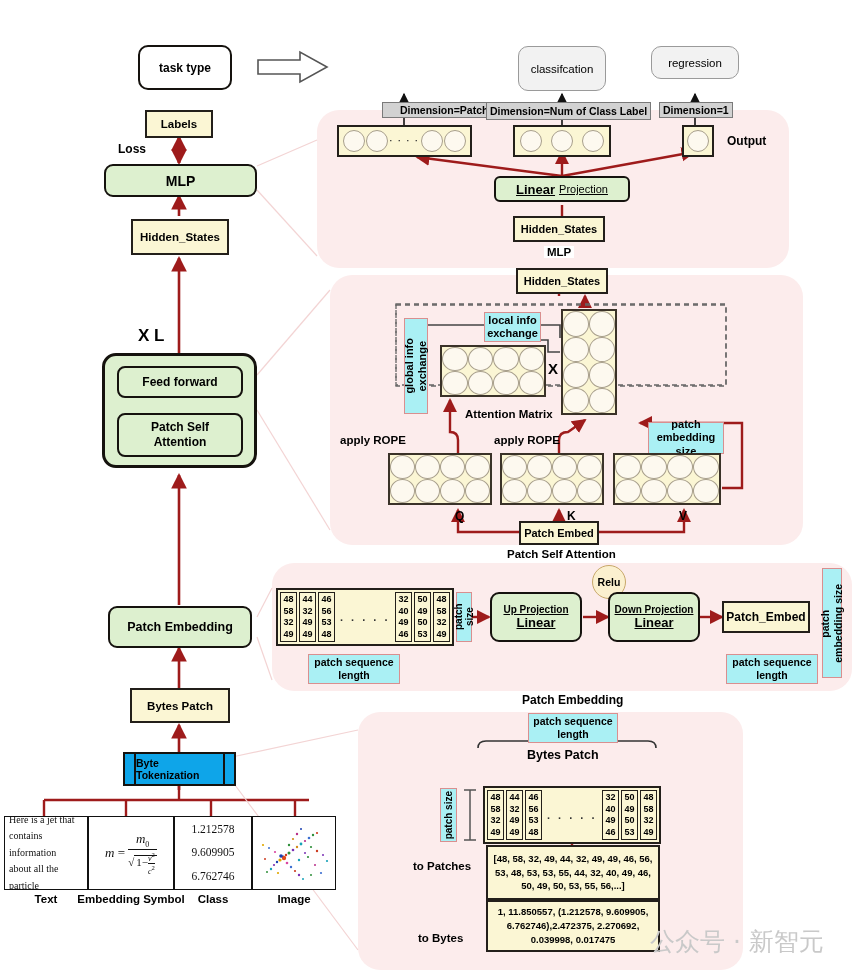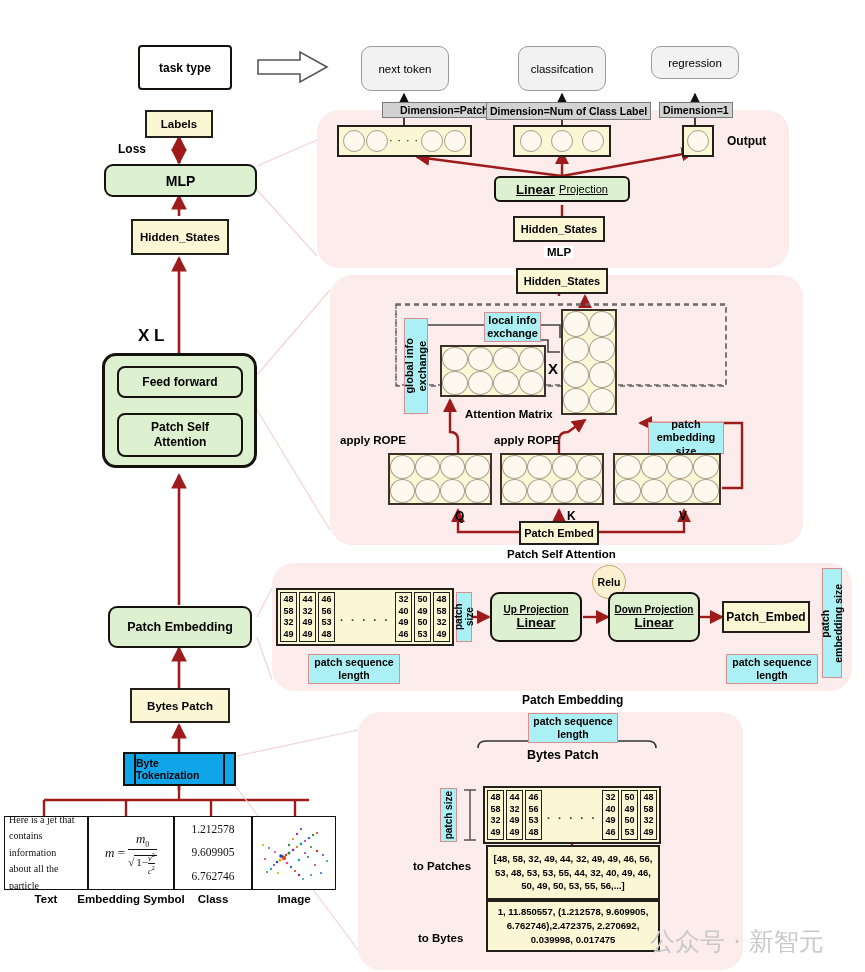--- a/index.html
+++ b/index.html
@@ -6,21 +6,21 @@
   body{font-family:"Liberation Sans",sans-serif;}
   #root{position:relative;width:865px;height:972px;overflow:hidden;background:#fff;}
   .abs{position:absolute;box-sizing:border-box;}
 
   
   .box{display:flex;align-items:center;justify-content:center;text-align:center;
        font-weight:bold;color:#000;box-sizing:border-box;}
   .yellow{background:#fbf6d4;border:2.5px solid #231f1a;}
   .green{background:#ddf0cf;border:2.5px solid #15120e;border-radius:9px;}
   .greenflat{background:#0ea5e9;border:2.5px solid #15120e;}
-  .white-r{background:#ffffff;border:2px solid #15120e;border-radius:4px;}
+  .white-r{background:#ffffff;border:2px solid #15120e;border-radius:10px;}
   .grey-r{background:#f2f2f2;border:1.5px solid #9a9a9a;border-radius:10px;}
   .grey-tag{background:#d2d2d2;border:1px solid #7a7a7a;font-size:10.5px;font-weight:bold;
             display:flex;align-items:center;justify-content:center;color:#000;}
   .cyan{background:#aaf0f4;border:1.5px solid #d98f8f;color:#000;font-weight:bold;
         display:flex;align-items:center;justify-content:center;text-align:center;font-size:11px;}
   .lbl{color:#000;font-weight:bold;white-space:nowrap;}
 
   
   .panel{background:#fcecec;border-radius:22px;}
 
@@ -275,21 +275,20 @@
           <circle cx="58" cy="58" r="1.0" fill="#2f8f3a"></circle>
       </g>
     </svg>
   </div>
 
   <div class="abs lbl" style="left:4px;top:893px;width:84px;text-align:center;font-size:11.5px;">Text</div>
   <div class="abs lbl" style="left:70px;top:893px;width:122px;text-align:center;font-size:11.5px;">Embedding Symbol</div>
   <div class="abs lbl" style="left:174px;top:893px;width:78px;text-align:center;font-size:11.5px;">Class</div>
   <div class="abs lbl" style="left:252px;top:893px;width:84px;text-align:center;font-size:11.5px;">Image</div>
 
-  <div class="abs box grey-r" style="left:361px;top:46px;width:88px;height:45px;font-size:11.5px;font-weight:normal;">next token</div>
   <div class="abs box grey-r" style="left:518px;top:46px;width:88px;height:45px;font-size:11.5px;font-weight:normal;">classifcation</div>
   <div class="abs box grey-r" style="left:651px;top:46px;width:88px;height:33px;font-size:11.5px;font-weight:normal;">regression</div>
 
   <div class="abs grey-tag" style="left:334px;top:102px;height:16px;padding:0 17px;margin-left:48px;">Dimension=Patch Size *257</div>
   <div class="abs grey-tag" style="left:486px;top:102px;height:16px;padding:8px 3px;">Dimension=Num of Class Label</div>
   <div class="abs grey-tag" style="left:659px;top:102px;height:16px;padding:0 3px;">Dimension=1</div>
 
   <div class="abs strip" style="left:337px;top:125px;width:135px;height:32px;padding:3px 4px;justify-content:space-between;">
     <span class="circ" style="width:22px;height:22px;"></span>
     <span class="circ" style="width:22px;height:22px;"></span>

